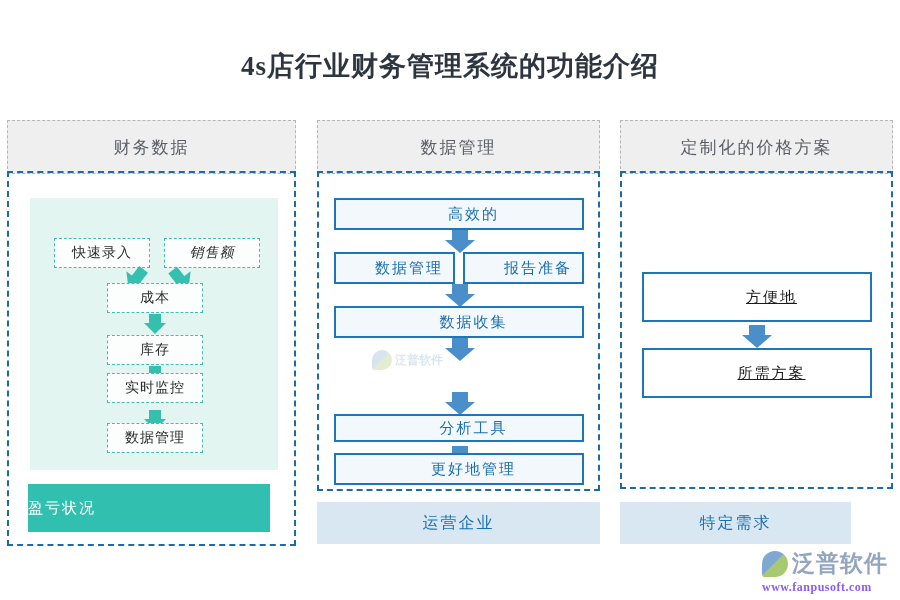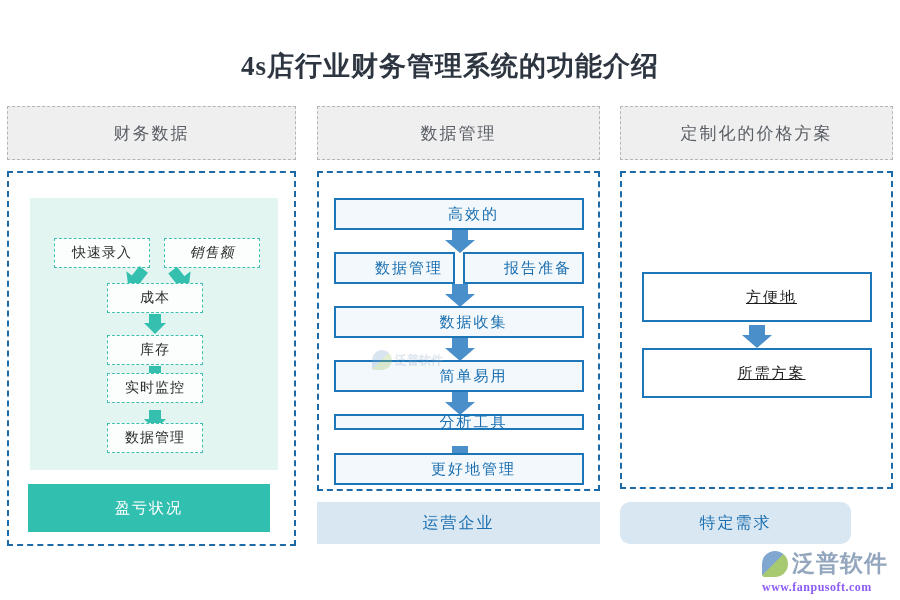--- a/index.html
+++ b/index.html
@@ -25,21 +25,21 @@
     font-family: "Liberation Serif", "DejaVu Serif", serif;
     font-size: 27px;
     font-weight: bold;
     color: #2d3540;
     letter-spacing: 1px;
   }
 
   
   .col-header {
     position: absolute;
-    top: 106px;
+    top: 120px;
     height: 54px;
     background: #efefef;
     border: 1px dashed #b5b5b5;
     box-sizing: border-box;
     display: flex;
     align-items: center;
     justify-content: center;
     font-family: Liberation Sans, sans-serif;
     font-size: 17px;
     color: #5a5f66;
@@ -120,21 +120,20 @@
 
   .teal-solid-box {
     position: absolute;
     left: 28px;
     top: 484px;
     width: 242px;
     height: 48px;
     background: #31bfaf;
     display: flex;
     align-items: center;
-    justify-content: center;
     color: #ffffff;
     font-size: 15px;
     letter-spacing: 2px;
   }
 
   
   .blue-box {
     position: absolute;
     border: 2px solid #1c76b8;
     box-sizing: border-box;
@@ -175,21 +174,21 @@
     height: 42px;
     background: #d9e7f3;
     display: flex;
     align-items: center;
     justify-content: center;
     font-size: 16px;
     color: #1b6fb0;
     letter-spacing: 2px;
   }
   #foot1 { left: 317px; top: 502px; width: 283px; }
-  #foot2 { left: 620px; top: 502px; width: 231px; border-radius: 10px; }
+  #foot2 { left: 620px; top: 502px; width: 231px; }
 
   
   .center-watermark {
     position: absolute;
     left: 372px;
     top: 350px;
     display: flex;
     align-items: center;
     opacity: 0.30;
     pointer-events: none;
@@ -328,29 +327,26 @@
   </div>
 
   <div class="blue-box" style="left:15px; top:133px; width:250px; height:32px;">
     <span>数据收集</span>
   </div>
   <div class="blue-arrow-down" style="left:126px; top:165px;">
     <div class="shaft"></div>
       <div class="head"></div>
   </div>
 
-  <div class="blue-box" style="left:15px; top:187px; width:250px; height:32px;">
-    <span>简单易用</span>
-  </div>
   <div class="blue-arrow-down" style="left:126px; top:219px;">
     <div class="shaft"></div>
       <div class="head"></div>
   </div>
 
-  <div class="blue-box" style="left:15px; top:241px; width:250px; height:16px;">
+  <div class="blue-box" style="left:15px; top:241px; width:250px; height:28px;">
     <span>分析工具</span>
   </div>
   <div class="blue-arrow-down" style="left:126px; top:273px;">
     <div class="shaft"></div>
       <div class="head"></div>
   </div>
 
   <div class="blue-box" style="left:15px; top:280px; width:250px; height:32px;">
     <span>更好地管理</span>
   </div>

